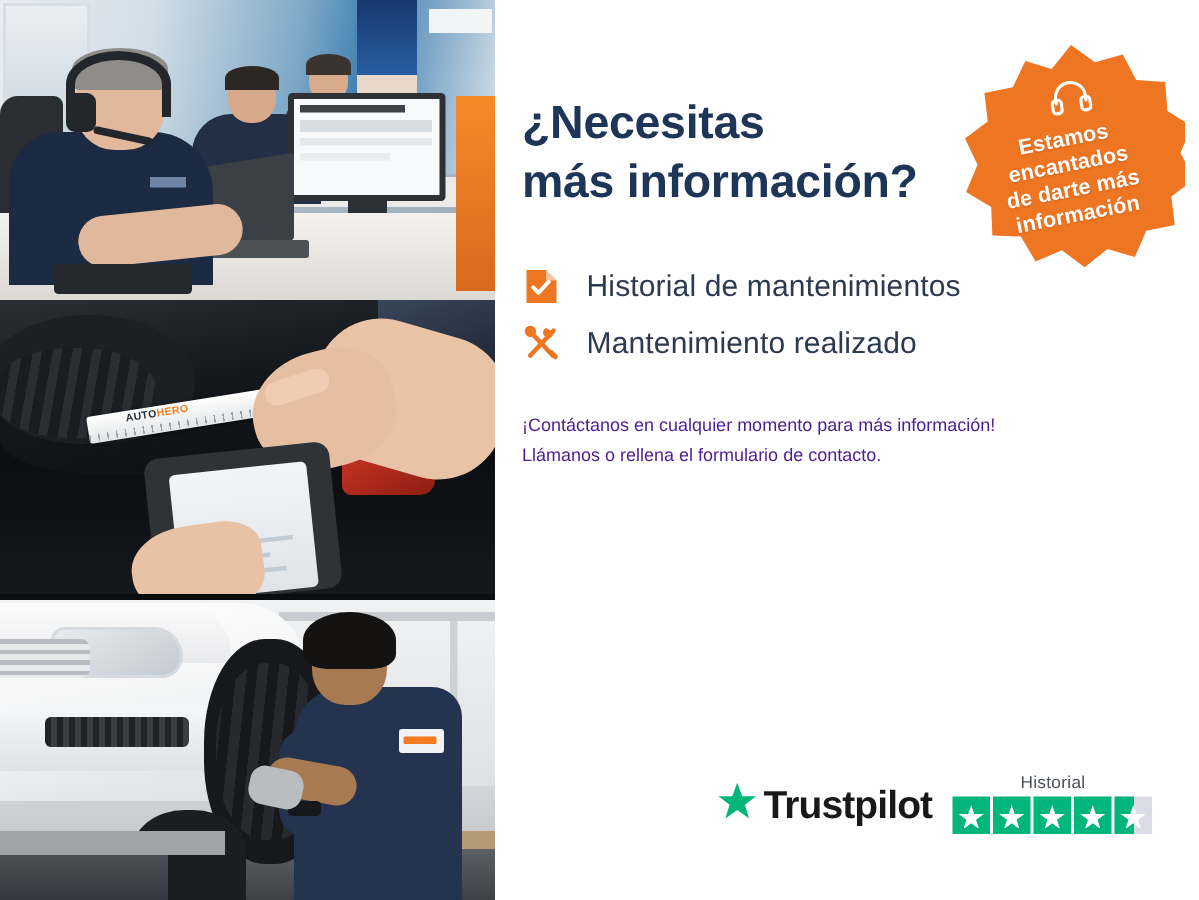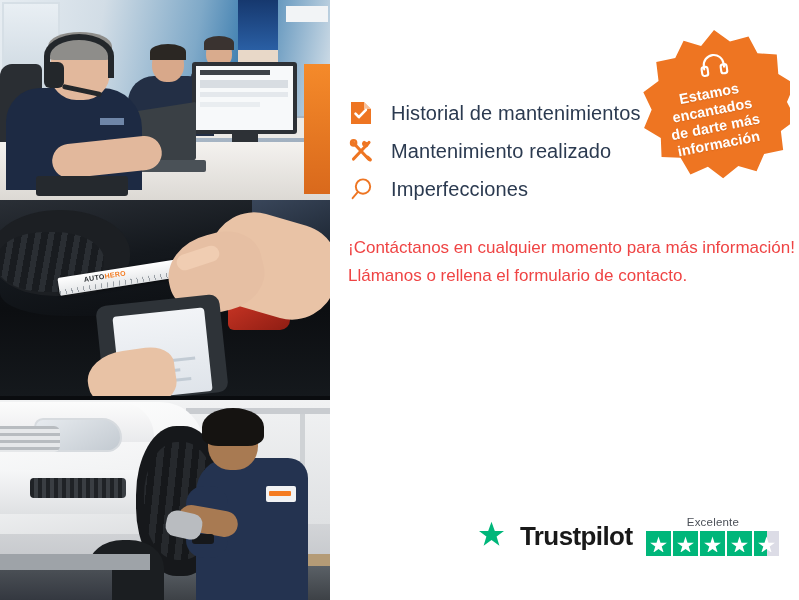--- a/index.html
+++ b/index.html
@@ -199,23 +199,23 @@
     display: flex; align-items: center; justify-content: center;
   }
   .feature-label {
     font-size: 20px;
     color: #2b3a50;
     letter-spacing: .1px;
   }
 
   .contact-text {
     margin-top: 26px;
-    font-size: 17px;
+    font-size: 12px;
     line-height: 1.62;
-    color: #ef4444;
+    color: #4c1d95;
   }
   .contact-text div { white-space: nowrap; }
 
   
   .badge {
     position: absolute;
     right: 9px; top: 30px;
     width: 152px; height: 152px;
     display: flex; align-items: center; justify-content: center;
   }
@@ -248,21 +248,21 @@
     text-shadow: 0 1px 1px rgba(160,70,15,.25);
     width: 124px;
   }
 
   
   .trustpilot {
     position: absolute;
     left: 148px; bottom: 44px;
     display: flex; align-items: center; gap: 14px;
   }
-  .tp-logo { display: flex; align-items: center; gap: 15px; }
+  .tp-logo { display: flex; align-items: center; gap: 4px; }
   .tp-logo-name {
     font-size: 26px; font-weight: 700; color: #191919;
     letter-spacing: -.6px;
   }
   .tp-right { display: flex; flex-direction: column; align-items: center; gap: 3px; }
   .tp-excelente { font-size: 11.5px; color: #4b5058; letter-spacing:.2px; }
   .tp-stars { display: flex; gap: 2px; }
   .tp-star {
     position: relative;
     width: 25px; height: 25px;
@@ -380,20 +380,24 @@
       <div class="p3-arm"></div>
       <div class="p3-watch"></div>
       <div class="p3-glove"></div>
       <div class="p3-head"></div>
       <div class="p3-hair"></div>
     </div>
   </div>
 
   <div class="content">
 
+    <h1 class="headline">
+      <span>¿Necesitas</span><br>
+      <span>más información?</span>
+    </h1>
 
     <ul class="feature-list">
 
       <li class="feature-item">
         <span class="feature-icon">
           <svg width="22" height="24" viewBox="0 0 22 24">
             <path d="M1 1h13l7 7v15H1z" fill="#ee7522"></path>
             <path d="M14 1l7 7h-7z" fill="#ffffff" opacity=".55"></path>
             <path d="M5.5 12.6l3.4 3.6 7-7.4" fill="none" stroke="#ffffff" stroke-width="2.6" stroke-linecap="round" stroke-linejoin="round"></path>
           </svg>
@@ -409,29 +413,20 @@
               <path d="M21 4.5L5.5 21"></path>
             </g>
             <path d="M18.8 2.2a4.1 4.1 0 0 0-.6 7.4l2.6-2.6 1.1 1.1-2.6 2.6a4.1 4.1 0 0 0 5.2-5.4z" fill="#ee7522" transform="translate(-2.5 0.2) scale(0.78) translate(5 1)"></path>
             <circle cx="5.6" cy="4.9" r="2.6" fill="none" stroke="#ee7522" stroke-width="2.4"></circle>
             <path d="M19.6 19.2l2.6 2.6" stroke="#ee7522" stroke-width="3.4" stroke-linecap="round"></path>
           </svg>
         </span>
         <span class="feature-label">Mantenimiento realizado</span>
       </li>
 
-      <li class="feature-item">
-        <span class="feature-icon">
-          <svg width="24" height="24" viewBox="0 0 24 24">
-            <circle cx="14" cy="9.6" r="7.2" fill="none" stroke="#ee7522" stroke-width="1.9"></circle>
-            <path d="M8.7 15.2L3.6 21.2" fill="none" stroke="#ee7522" stroke-width="1.9" stroke-linecap="round"></path>
-          </svg>
-        </span>
-        <span class="feature-label">Imperfecciones</span>
-      </li>
 
 
     </ul>
 
     <div class="contact-text">
       <div>¡Contáctanos en cualquier momento para más información!</div>
       <div>Llámanos o rellena el formulario de contacto.</div>
     </div>
 
     <div class="badge">
@@ -454,21 +449,21 @@
     <div class="trustpilot">
       <div class="tp-logo">
         <span>
           <svg width="27" height="26" viewBox="0 0 27 26">
             <path d="M13.5 0.8l3.3 9.1H26l-7.4 5.6 2.8 9.2-7.9-5.7-7.9 5.7 2.8-9.2L1 9.9h9.2z" fill="#00b67a"></path>
           </svg>
         </span>
         <span class="tp-logo-name">Trustpilot</span>
       </div>
       <div class="tp-right">
-        <span class="tp-excelente">Excelente</span>
+        <span class="tp-excelente">Historial</span>
         <div class="tp-stars">
           <span class="tp-star">
             <svg width="17" height="16" viewBox="0 0 17 16">
                 <path d="M8.5 0.6l2 6.1h6.4l-5.2 3.8 2 6.2-5.2-3.8-5.2 3.8 2-6.2L0.1 6.7h6.4z" fill="#fff"></path>
               </svg>
           </span>
           <span class="tp-star">
             <svg width="17" height="16" viewBox="0 0 17 16">
                 <path d="M8.5 0.6l2 6.1h6.4l-5.2 3.8 2 6.2-5.2-3.8-5.2 3.8 2-6.2L0.1 6.7h6.4z" fill="#fff"></path>
               </svg>

